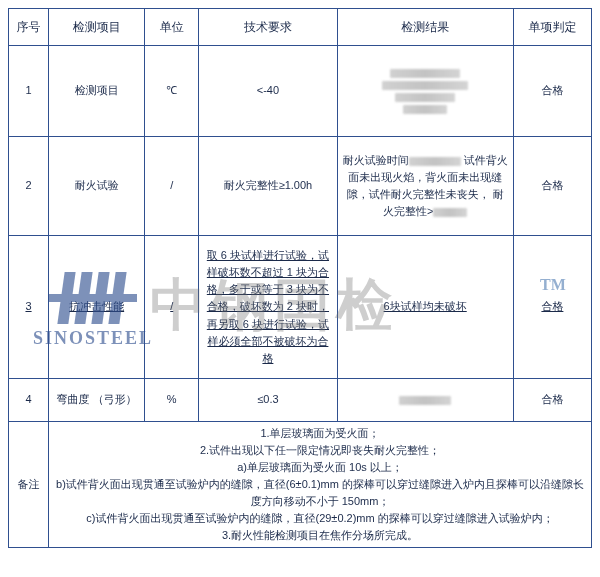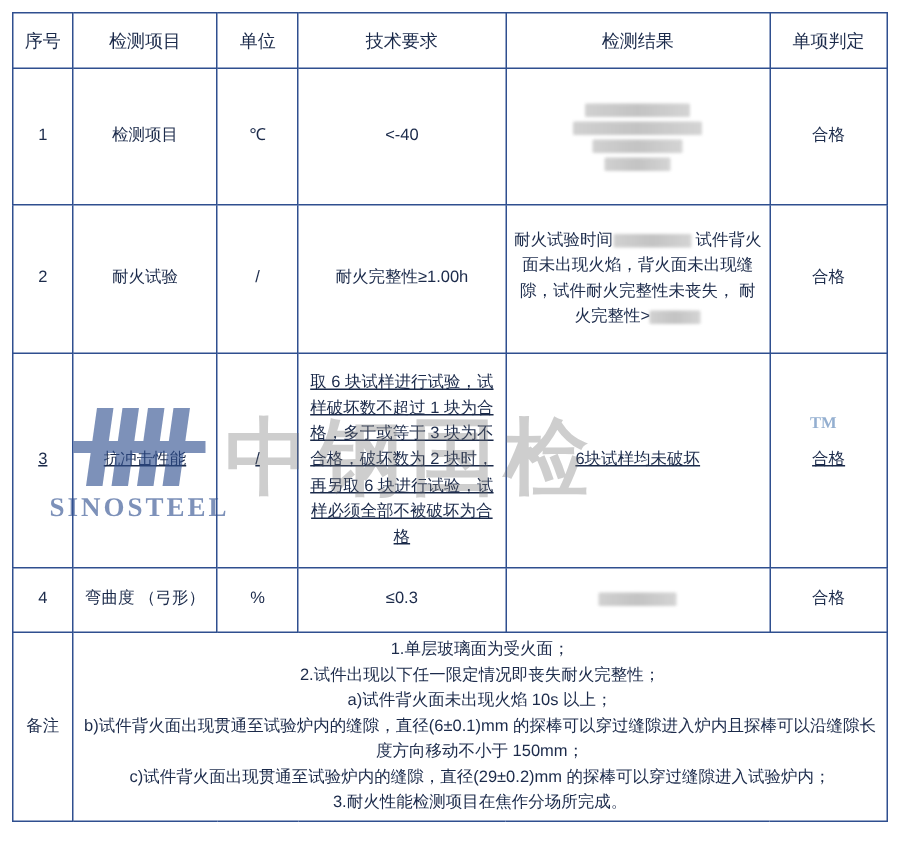--- a/index.html
+++ b/index.html
@@ -153,21 +153,21 @@
     font-weight: bold;
     color: rgba(110,110,110,.34);
     letter-spacing: 6px;
     font-family: "DejaVu Sans", sans-serif;
     white-space: nowrap;
   }
   .wm-tm {
     position: absolute;
     left: 540px;
     top: 276px;
-    font-size: 11px;
+    font-size: 16px;
     font-weight: bold;
     color: rgba(60,110,170,.55);
     font-family: "Liberation Serif", serif;
   }
 </style>
 </head>
 <body>
 
 <div class="sheet">
   <table class="report">
@@ -241,21 +241,21 @@
           <span class="redact w52"></span>
         </td>
         <td>合格</td>
       </tr>
 
       <tr class="remark-row">
         <td class="remark-label">备注</td>
         <td colspan="5" class="remark-list">
           <p>1.单层玻璃面为受火面；</p>
           <p>2.试件出现以下任一限定情况即丧失耐火完整性；</p>
-          <p>a)试件背火面未出现火焰 10s 以上；</p>
+          <p>a)单层玻璃面为受火面 10s 以上；</p>
           <p>b)试件背火面出现贯通至试验炉内的缝隙，直径(6±0.1)mm 的探棒可以穿过缝隙进入炉内且探棒可以沿缝隙长度方向移动不小于 150mm；</p>
           <p>c)试件背火面出现贯通至试验炉内的缝隙，直径(29±0.2)mm 的探棒可以穿过缝隙进入试验炉内；</p>
           <p>3.耐火性能检测项目在焦作分场所完成。</p>
         </td>
       </tr>
 
     </tbody>
   </table>
 </div>
 

